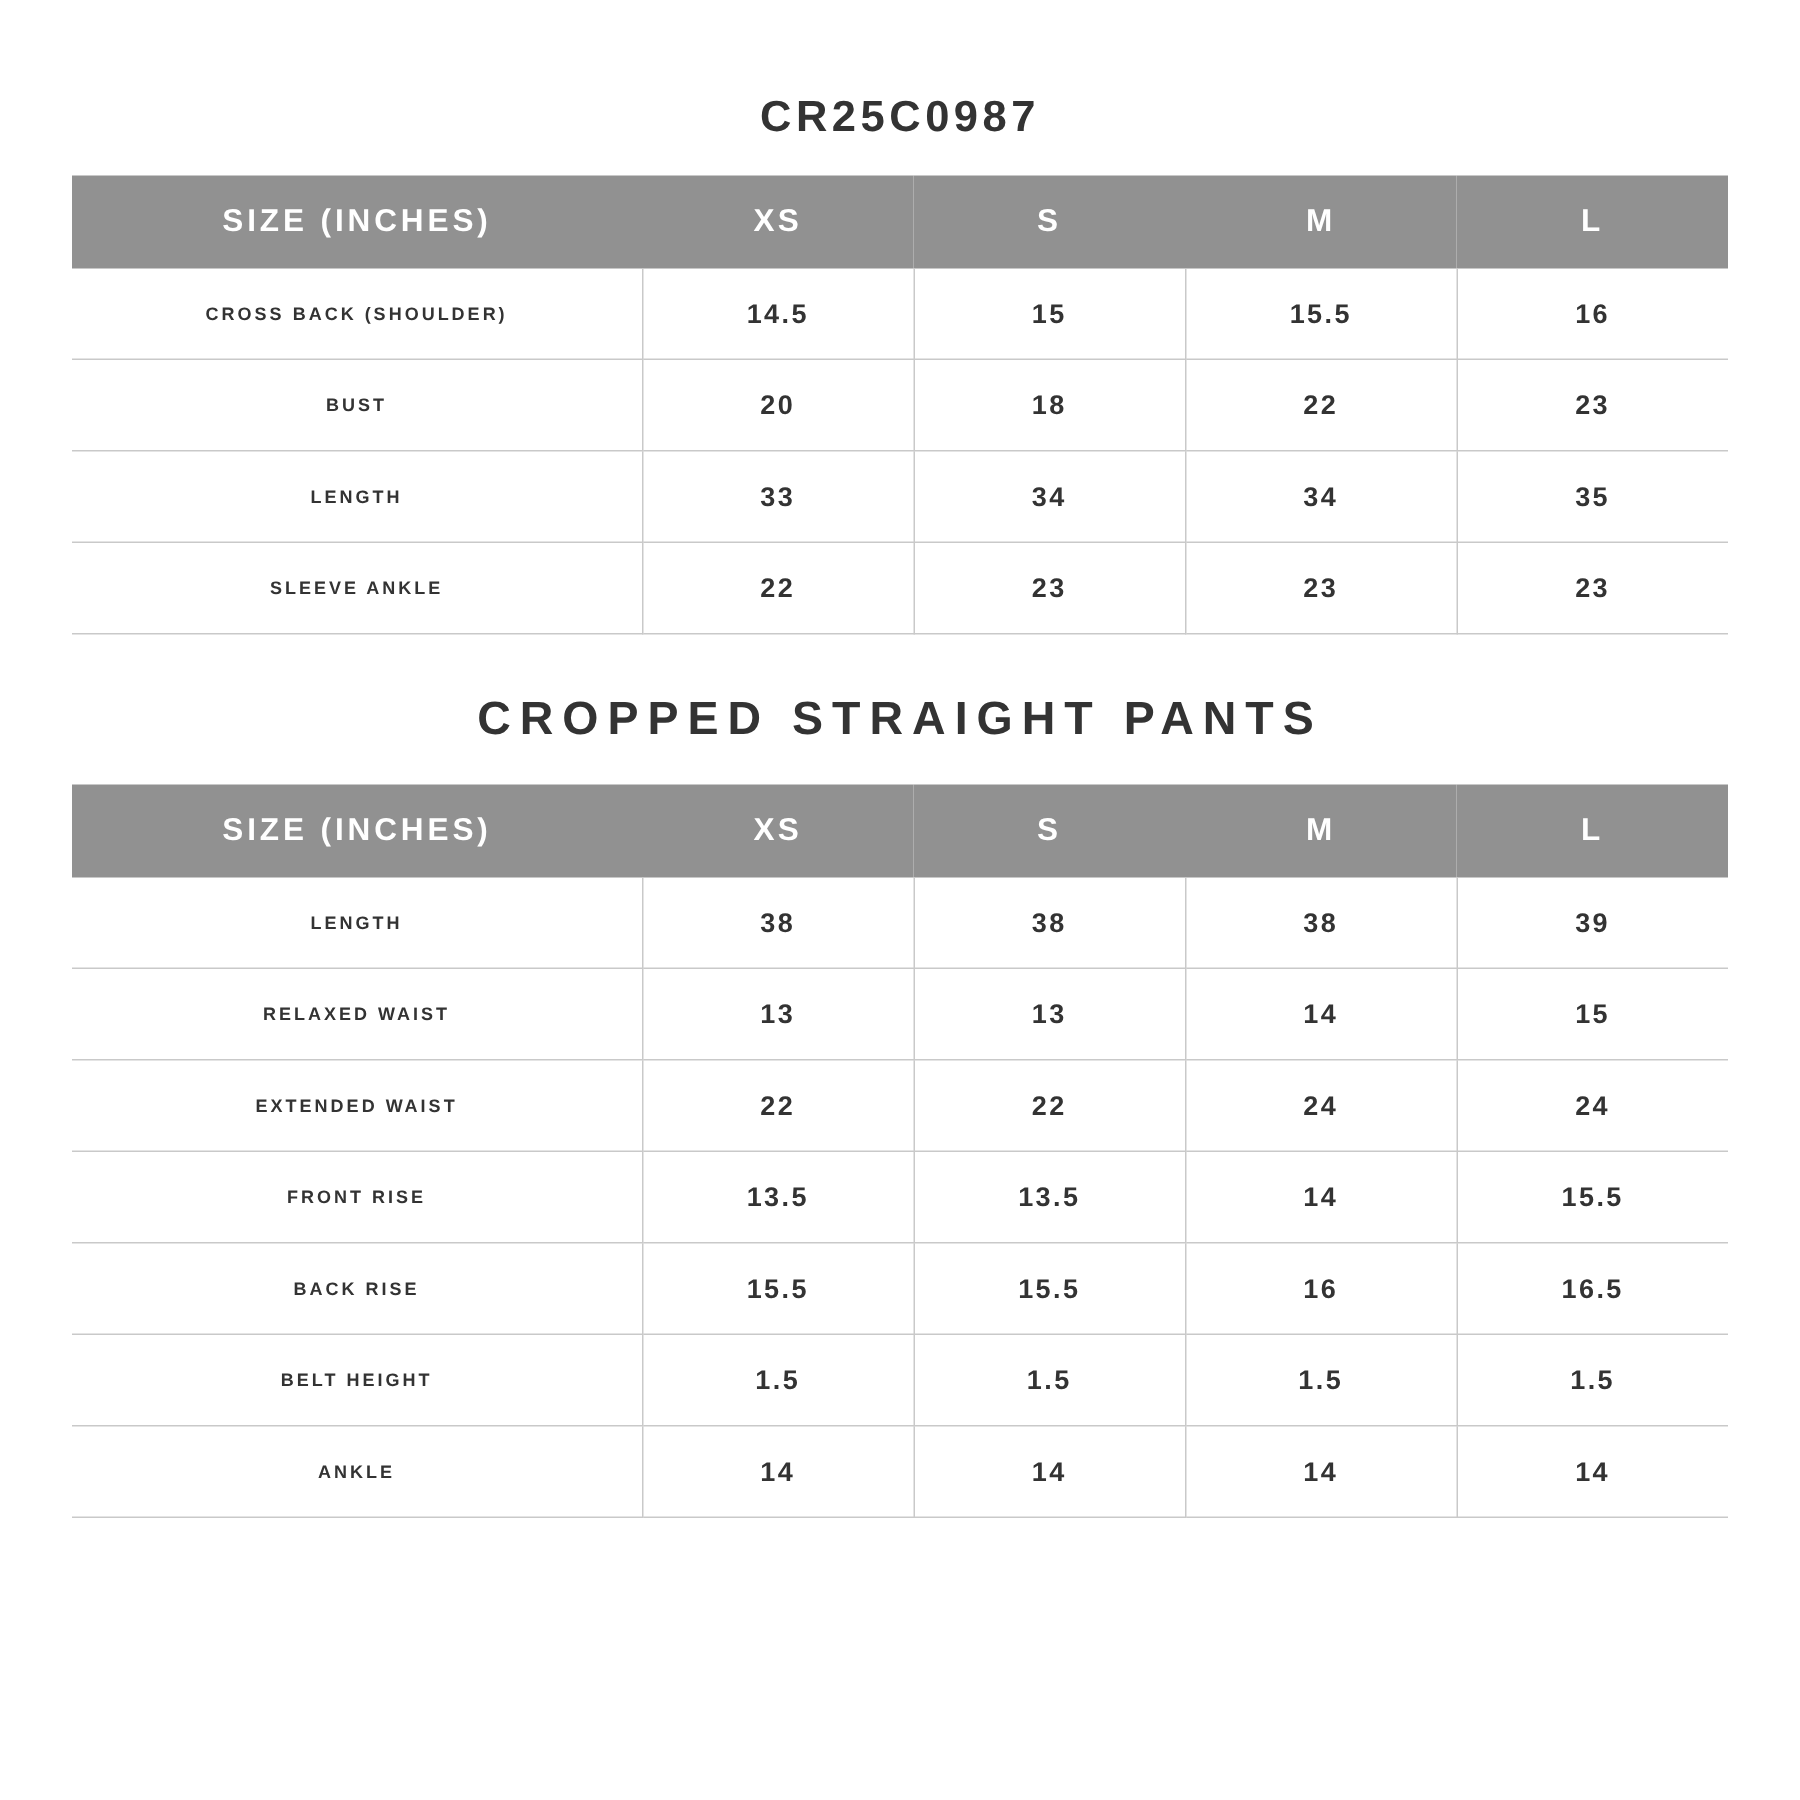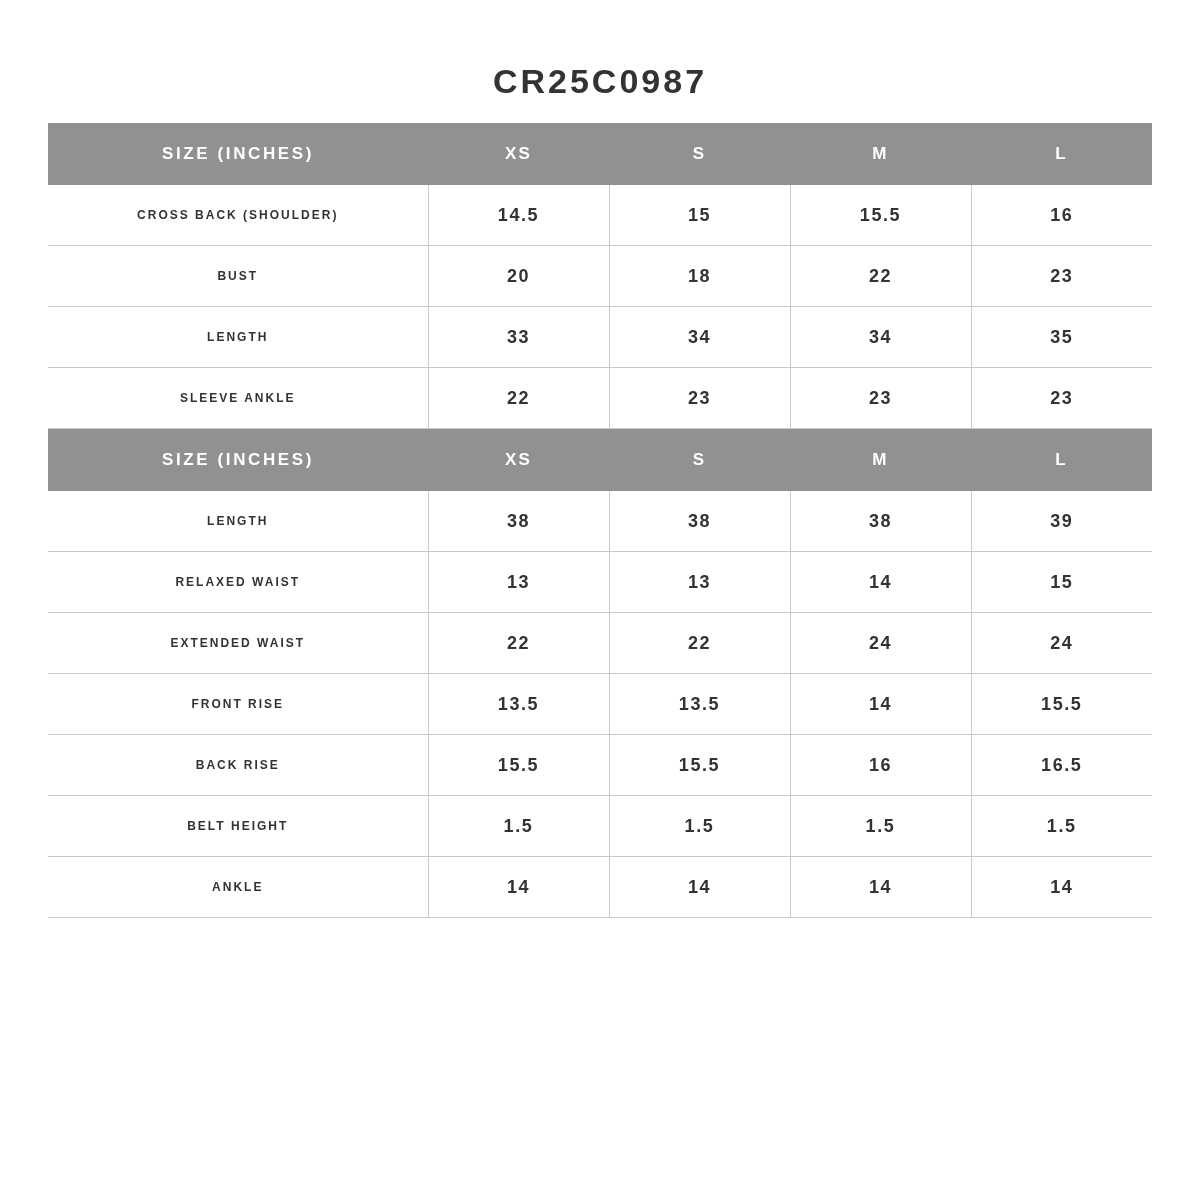--- a/index.html
+++ b/index.html
@@ -16,21 +16,21 @@
   }
   .page {
     width: 1200px;
     height: 1200px;
     box-sizing: border-box;
     padding: 0 48px;
     position: relative;
   }
   .doc-title {
     text-align: center;
-    font-size: 34px;
+    font-size: 29px;
     font-weight: bold;
     letter-spacing: 3px;
     color: #333333;
     margin: 0;
     padding-top: 62px;
     padding-bottom: 22px;
   }
   .section-title {
     text-align: center;
     font-size: 31px;
@@ -45,21 +45,21 @@
     width: 1104px;
     border-collapse: collapse;
     table-layout: fixed;
   }
   table.size-table col.label-col { width: 380px; }
   table.size-table col.size-col { width: 181px; }
 
   table.size-table thead th {
     background: #919191;
     color: #ffffff;
-    font-size: 17px;
+    font-size: 21px;
     font-weight: bold;
     letter-spacing: 2.2px;
     height: 60px;
     text-align: center;
     border: none;
     vertical-align: middle;
   }
   table.size-table thead th.label-head {
     letter-spacing: 2.6px;
   }
@@ -135,20 +135,21 @@
       <tr>
         <td class="row-label">SLEEVE ANKLE</td>
         <td>22</td>
         <td>23</td>
         <td>23</td>
         <td>23</td>
       </tr>
     </tbody>
   </table>
 
+  <h2 class="section-title">CROPPED STRAIGHT PANTS</h2>
 
   <table class="size-table">
     <colgroup>
       <col class="label-col">
       <col class="size-col">
       <col class="size-col">
       <col class="size-col">
       <col class="size-col">
     </colgroup>
     <thead>

